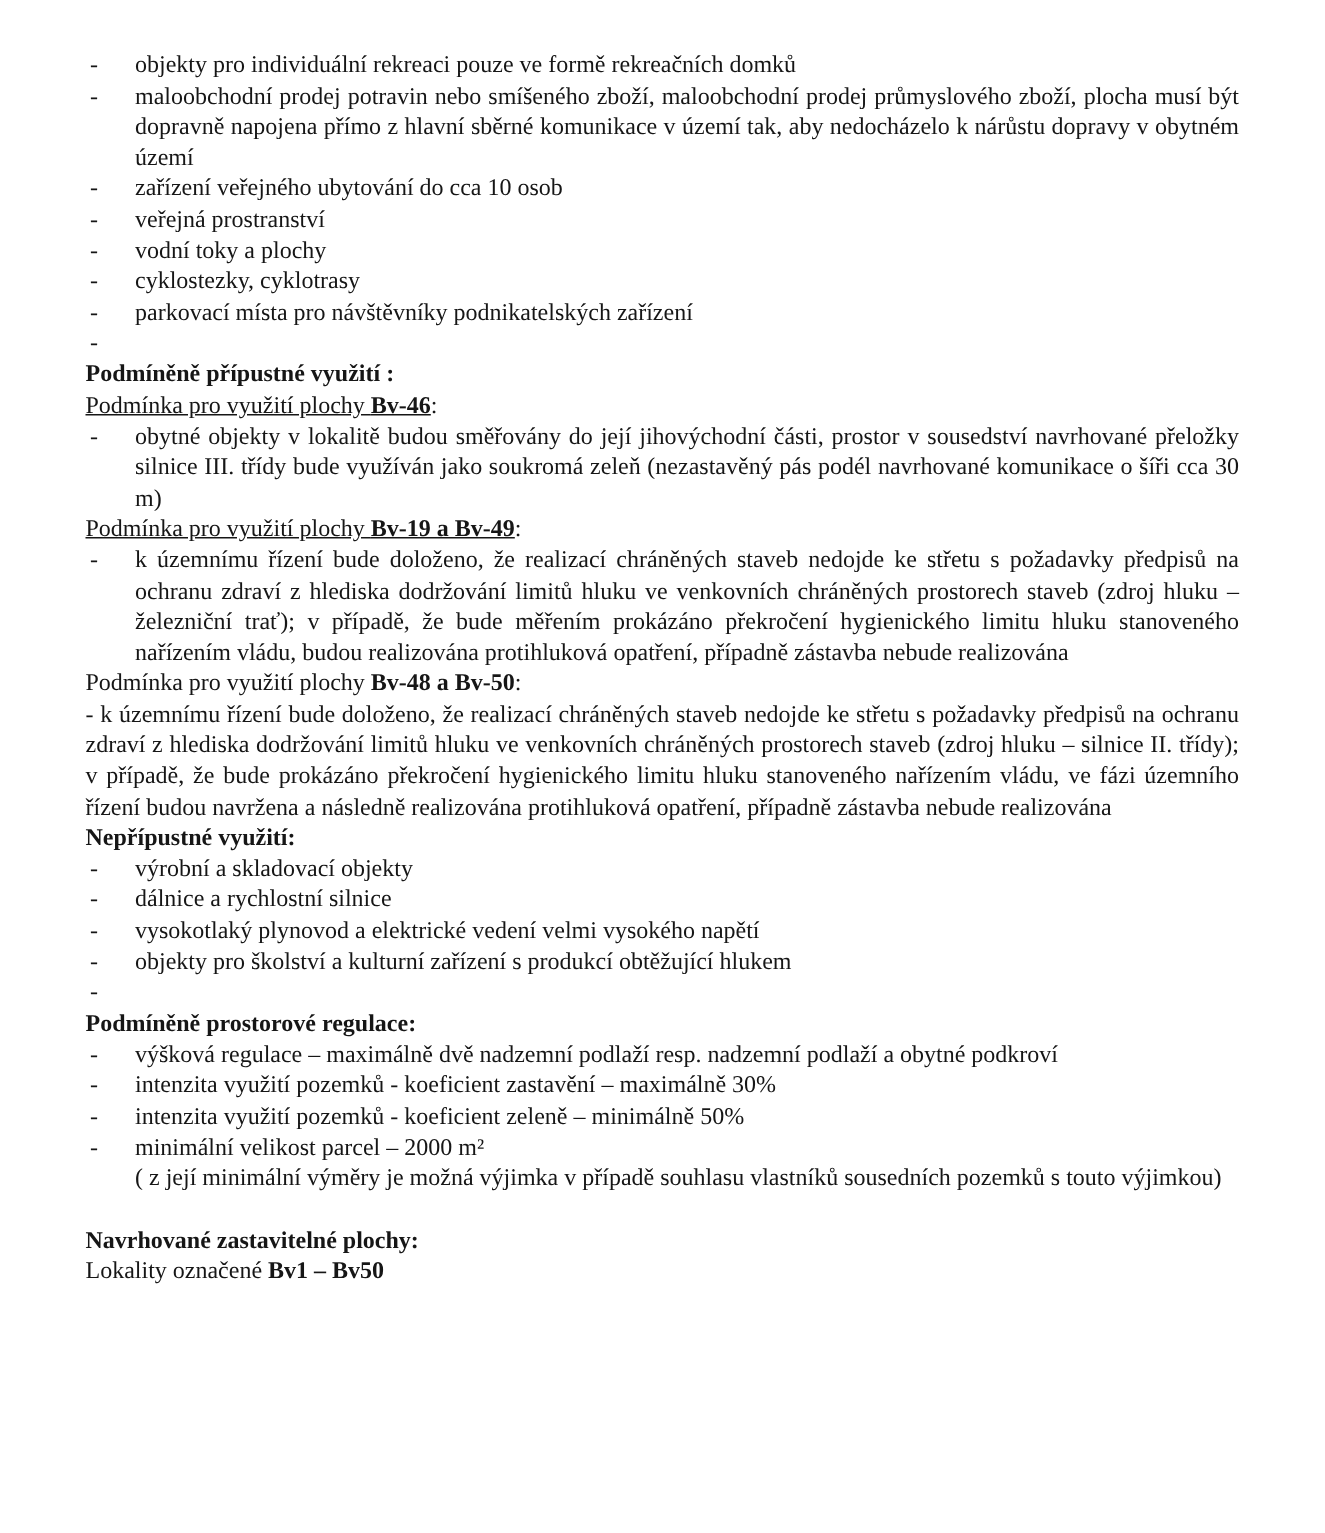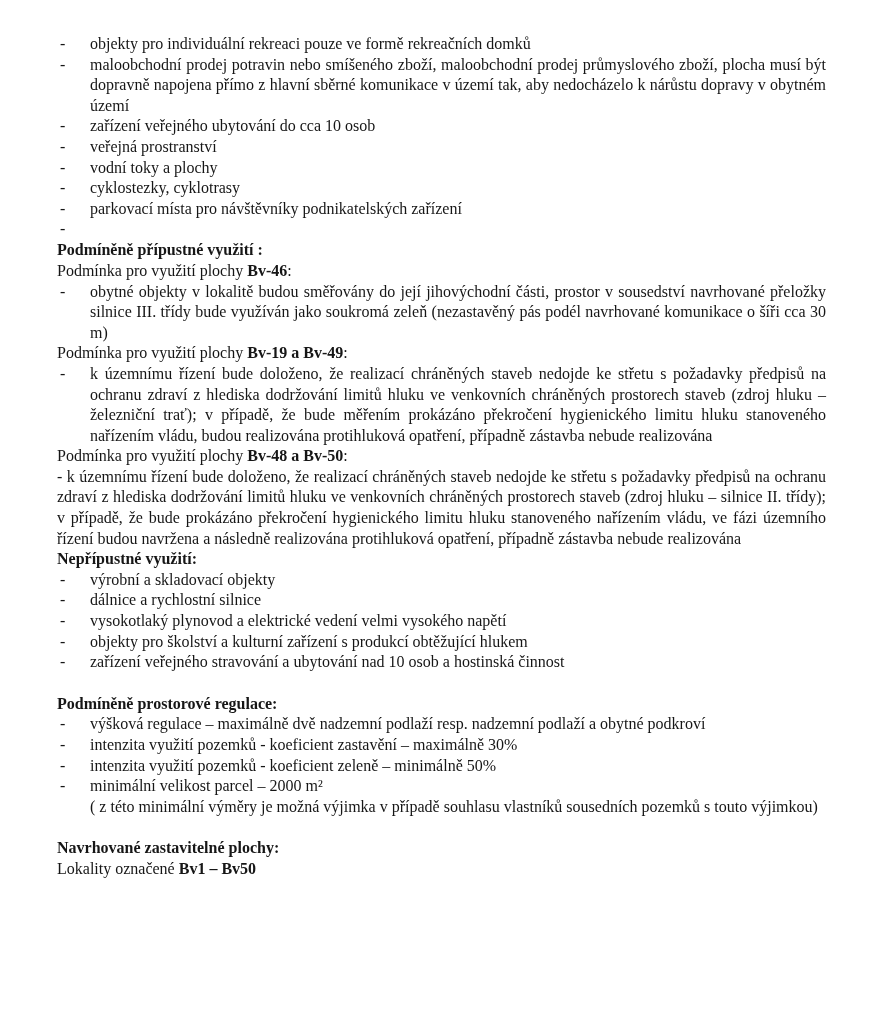--- a/index.html
+++ b/index.html
@@ -28,21 +28,21 @@
     top: 0;
   }
   .bullet-cont {
     padding-left: 33px;
     text-align: justify;
   }
 
   .heading {
     font-weight: bold;
   }
-  .subhead .u { }
+  .subhead .u { text-decoration: underline; }
   .subhead b { font-weight: bold; }
 
   .para { text-align: justify; }
 
   .gap-lg { height: 21px; }
 </style>
 </head>
 <body>
 
 <div class="page">
@@ -113,21 +113,20 @@
     <div class="bullet">
       <span class="dash">-</span>
       <span>vysokotlaký plynovod a elektrické vedení velmi vysokého napětí</span>
     </div>
     <div class="bullet">
       <span class="dash">-</span>
       <span>objekty pro školství a kulturní zařízení s produkcí obtěžující hlukem</span>
     </div>
     <div class="bullet">
       <span class="dash">-</span>
-      <span>zařízení veřejného stravování a ubytování nad 10 osob a hostinská činnost</span>
     </div>
   </div>
 
   <div class="gap-lg"></div>
 
   <h3 class="heading">Podmíněně prostorové regulace:</h3>
   <div>
     <div class="bullet">
       <span class="dash">-</span>
       <span>výšková regulace – maximálně dvě nadzemní podlaží resp. nadzemní podlaží a obytné podkroví</span>
@@ -137,21 +136,21 @@
       <span>intenzita využití pozemků - koeficient zastavění – maximálně 30%</span>
     </div>
     <div class="bullet">
       <span class="dash">-</span>
       <span>intenzita využití pozemků - koeficient zeleně – minimálně 50%</span>
     </div>
     <div class="bullet">
       <span class="dash">-</span>
       <span>minimální velikost parcel – 2000 m²</span>
     </div>
-    <div class="bullet-cont">( z této minimální výměry je možná výjimka v případě souhlasu vlastníků sousedních pozemků s touto výjimkou)</div>
+    <div class="bullet-cont">( z její minimální výměry je možná výjimka v případě souhlasu vlastníků sousedních pozemků s touto výjimkou)</div>
   </div>
 
   <div class="gap-lg"></div>
 
   <h3 class="heading">Navrhované zastavitelné plochy:</h3>
   <p><span>Lokality označené </span><b>Bv1 – Bv50</b></p>
 
 </div>
 
 </body></html>

